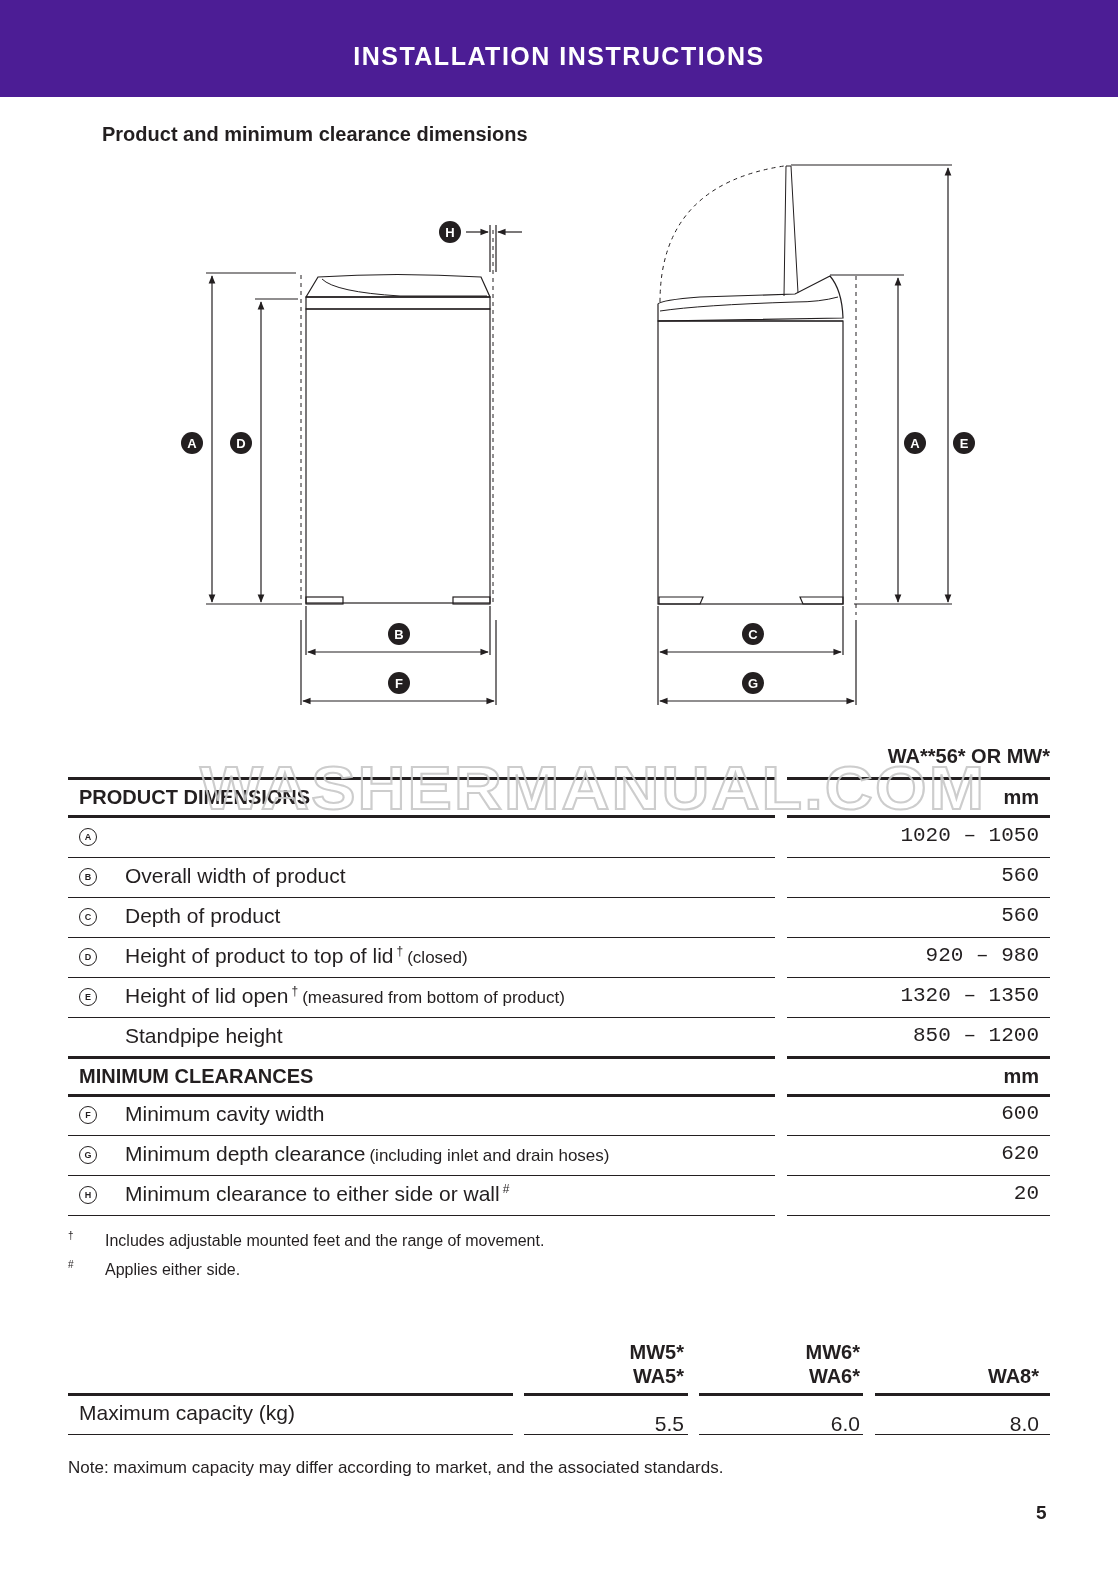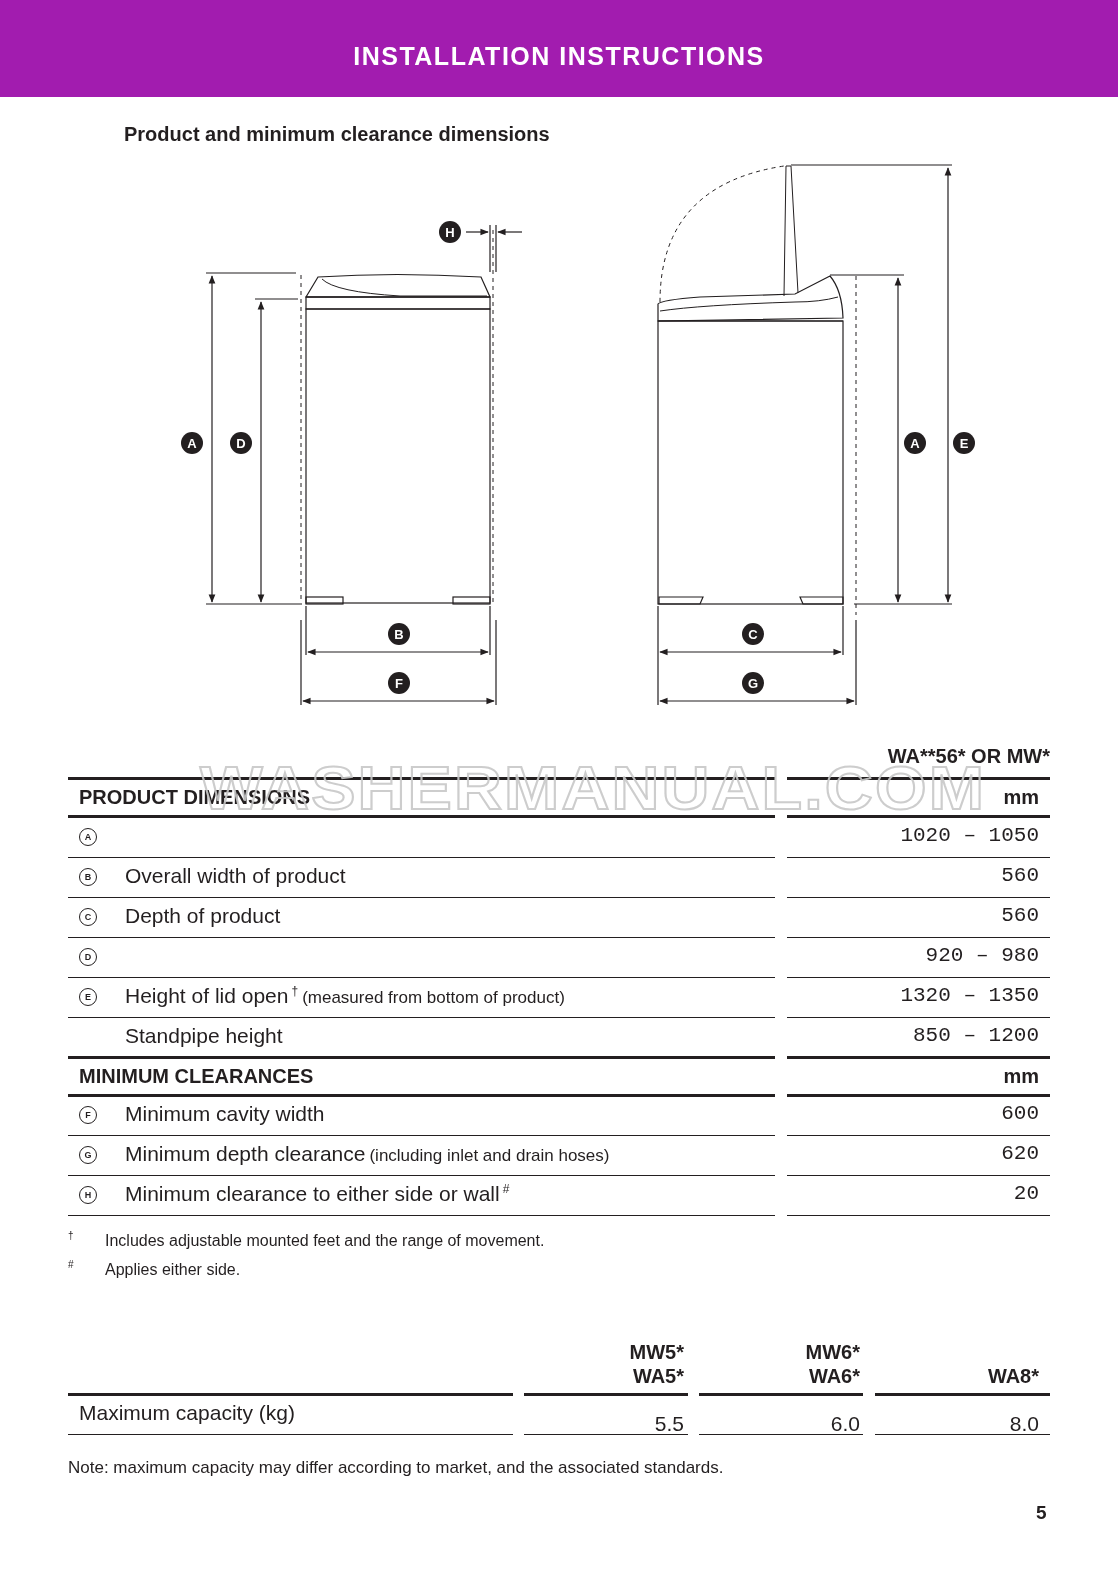--- a/index.html
+++ b/index.html
@@ -1,21 +1,21 @@
 <!DOCTYPE html>
 <html><head>
 <meta charset="utf-8">
 <style>
   html, body { margin: 0; padding: 0; background: #ffffff; }
   body { width: 1118px; height: 1587px; position: relative; overflow: hidden;
          font-family: "Liberation Sans", "DejaVu Sans", sans-serif; color: #231f20; }
-  .header-bar { position: absolute; left: 0; top: 0; width: 1118px; height: 97px; background: #a21caf;
+  .header-bar { position: absolute; left: 0; top: 0; width: 1118px; height: 97px; background: #4c1d95;
                 display: flex; align-items: center; justify-content: center; }
   .header-title { color: #ffffff; font-size: 25px; font-weight: bold; letter-spacing: 1.5px; margin-top: 16px; }
-  .section-title { position: absolute; left: 124px; top: 123px; font-size: 20px; font-weight: bold; color: #231f20; }
+  .section-title { position: absolute; left: 102px; top: 123px; font-size: 20px; font-weight: bold; color: #231f20; }
   .diagram { position: absolute; left: 0; top: 150px; width: 1118px; height: 560px; }
   .badge-text { font-family: "Liberation Sans", sans-serif; font-weight: bold; font-size: 13px; fill: #ffffff; }
 
   .dim-table { position: absolute; left: 68px; top: 745px; width: 982px; }
   .model-head { position: absolute; right: 0; top: 0; font-size: 20px; font-weight: bold; }
   .rule-thick-l { position: absolute; left: 0; width: 707px; height: 3px; background: #231f20; }
   .rule-thick-r { position: absolute; left: 719px; width: 263px; height: 3px; background: #231f20; }
   .rule-thin-l { position: absolute; left: 0; width: 707px; height: 1px; background: #231f20; }
   .rule-thin-r { position: absolute; left: 719px; width: 263px; height: 1px; background: #231f20; }
   .sec-row { position: absolute; left: 0; width: 982px; height: 36px; }
@@ -186,20 +186,21 @@
   <div class="data-row" style="top:152px">
     <span class="row-badge">C</span>
     <span class="row-label"><span>Depth of product</span></span>
     <span class="row-value">560</span>
   </div>
   <div class="rule-thin-l" style="top:192px"></div>
   <div class="rule-thin-r" style="top:192px"></div>
 
   <div class="data-row" style="top:192px">
     <span class="row-badge">D</span>
+    <span class="row-label"><span>Height of product to top of lid</span><span class="row-sup">†</span><span class="row-note">(closed)</span></span>
     <span class="row-value">920 – 980</span>
   </div>
   <div class="rule-thin-l" style="top:232px"></div>
   <div class="rule-thin-r" style="top:232px"></div>
 
   <div class="data-row" style="top:232px">
     <span class="row-badge">E</span>
     <span class="row-label"><span>Height of lid open</span><span class="row-sup">†</span><span class="row-note">(measured from bottom of product)</span></span>
     <span class="row-value">1320 – 1350</span>
   </div>

